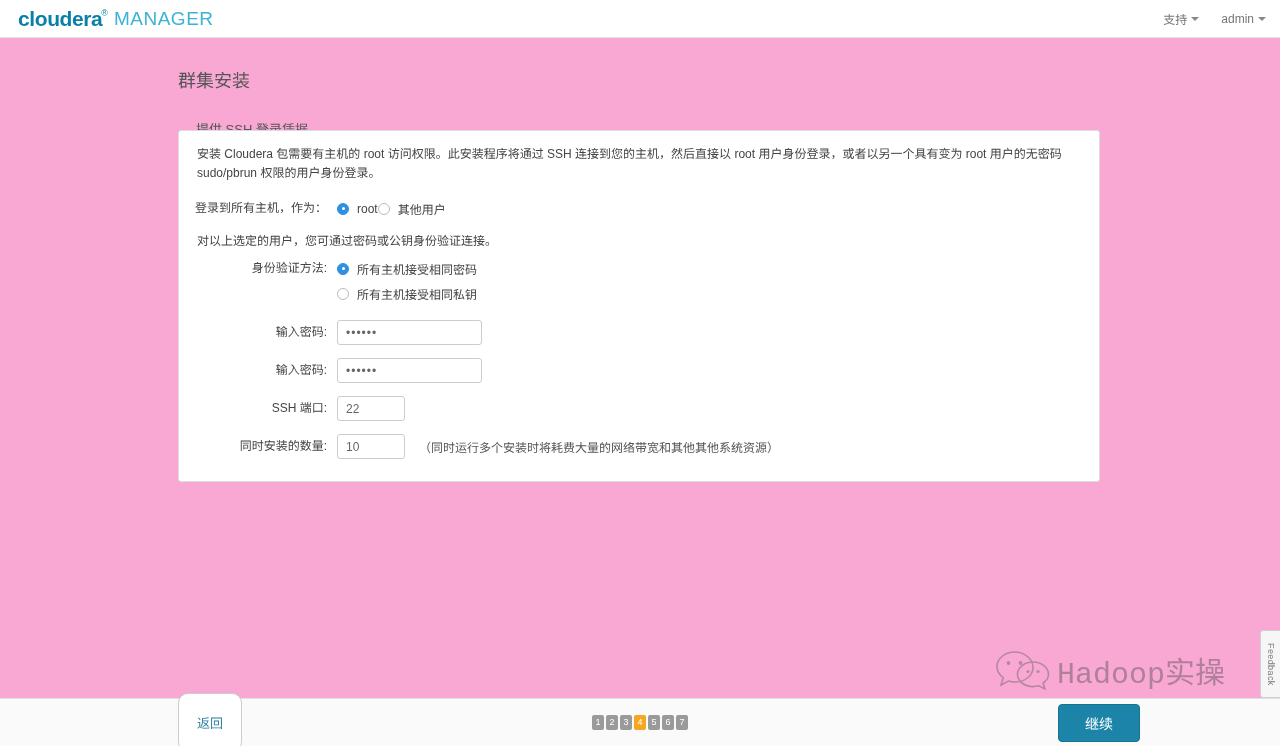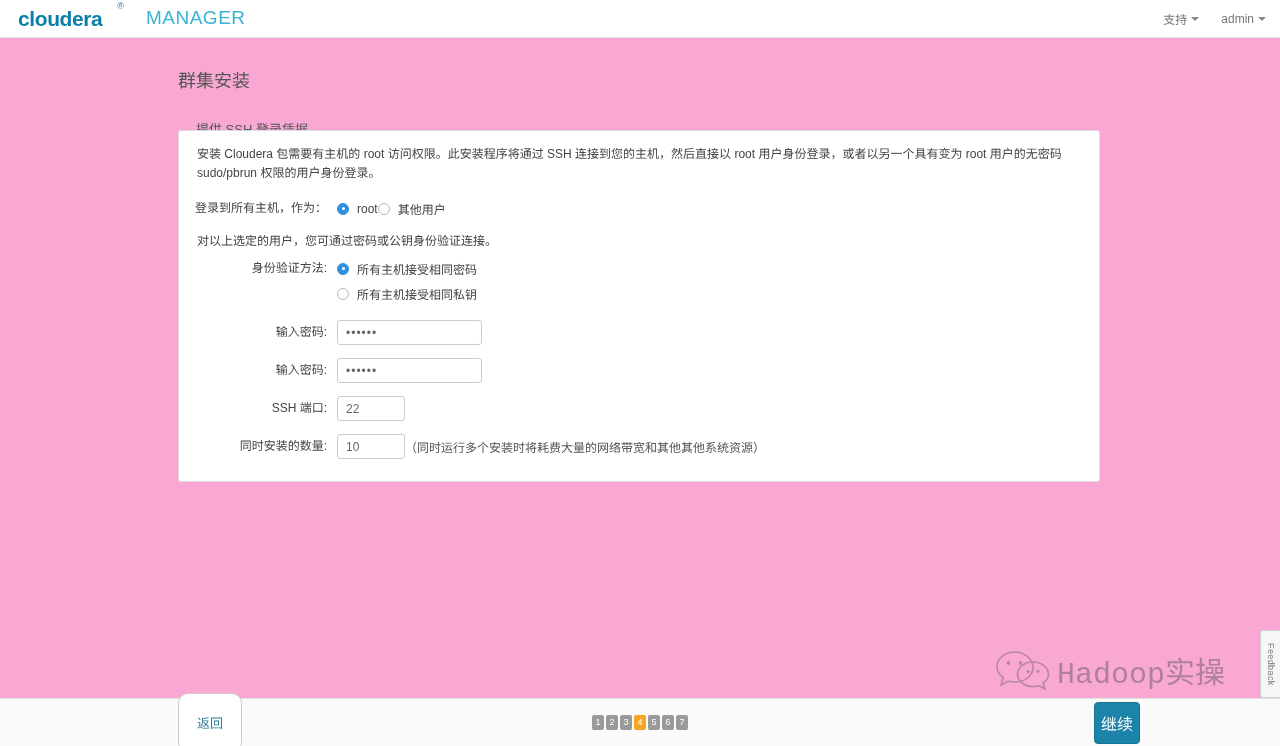--- a/index.html
+++ b/index.html
@@ -30,22 +30,22 @@
     width: 1280px;
     height: 38px;
     background: #ffffff;
     border-bottom: 1px solid #e2e2e2;
     display: flex;
     align-items: center;
     padding: 0 14px 0 18px;
   }
   .brand {
     display: flex;
-    align-items: flex-start;
-    gap: 20px;
+    align-items: center;
+    gap: 4px;
     user-select: none;
   }
   .brand-cloudera {
     font-size: 21px;
     font-weight: bold;
     color: #0a7fa8;
     letter-spacing: -0.4px;
     font-family: "Liberation Sans", "DejaVu Sans", sans-serif;
   }
   .brand-reg {
@@ -204,20 +204,21 @@
     height: 25px;
     outline: none;
     font-family: "Liberation Sans", "DejaVu Sans", sans-serif;
   }
   .input-pass { width: 145px; letter-spacing: 1px; }
   .input-small { width: 68px; }
   .field-row { margin-bottom: 13px; }
   .hint {
     font-size: 12px;
     color: #555555;
+    margin-left: 14px;
     white-space: nowrap;
   }
 
   
   .watermark {
     position: absolute;
     left: 995px;
     top: 648px;
     display: flex;
     align-items: center;
@@ -296,22 +297,22 @@
     font-size: 9px;
     line-height: 15px;
     text-align: center;
     cursor: pointer;
     user-select: none;
   }
   .pager-step.active { background: #f5a623; }
   .btn-continue {
     position: absolute;
     right: 140px;
-    padding: 8px 6px;
-    font-size: 16px;
+    padding: 8px 26px;
+    font-size: 14px;
     color: #ffffff;
     background: #1b84a8;
     border: 1px solid #16748f;
     border-radius: 4px;
     cursor: pointer;
     font-family: "Liberation Sans", "DejaVu Sans", sans-serif;
   }
 </style>
 </head>
 <body>

